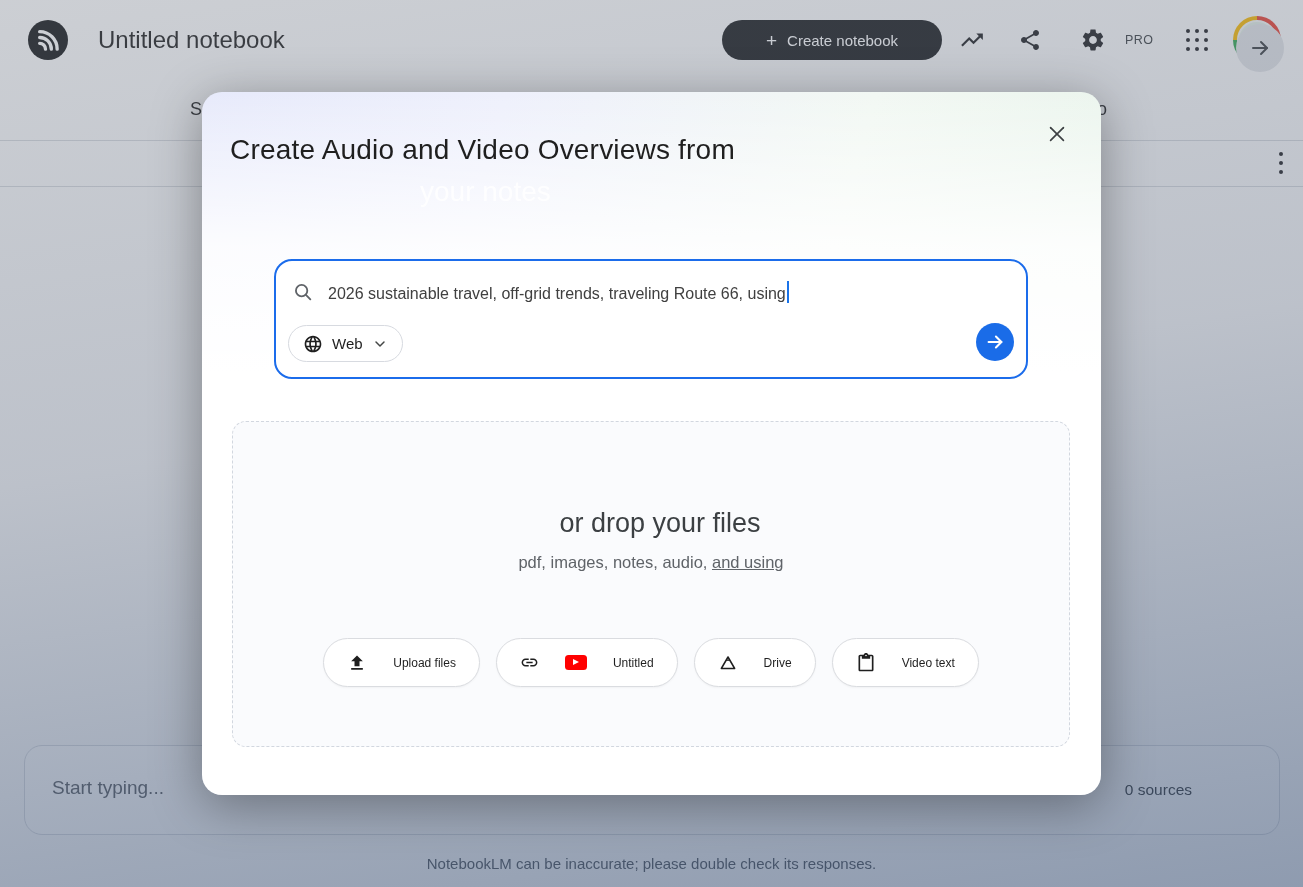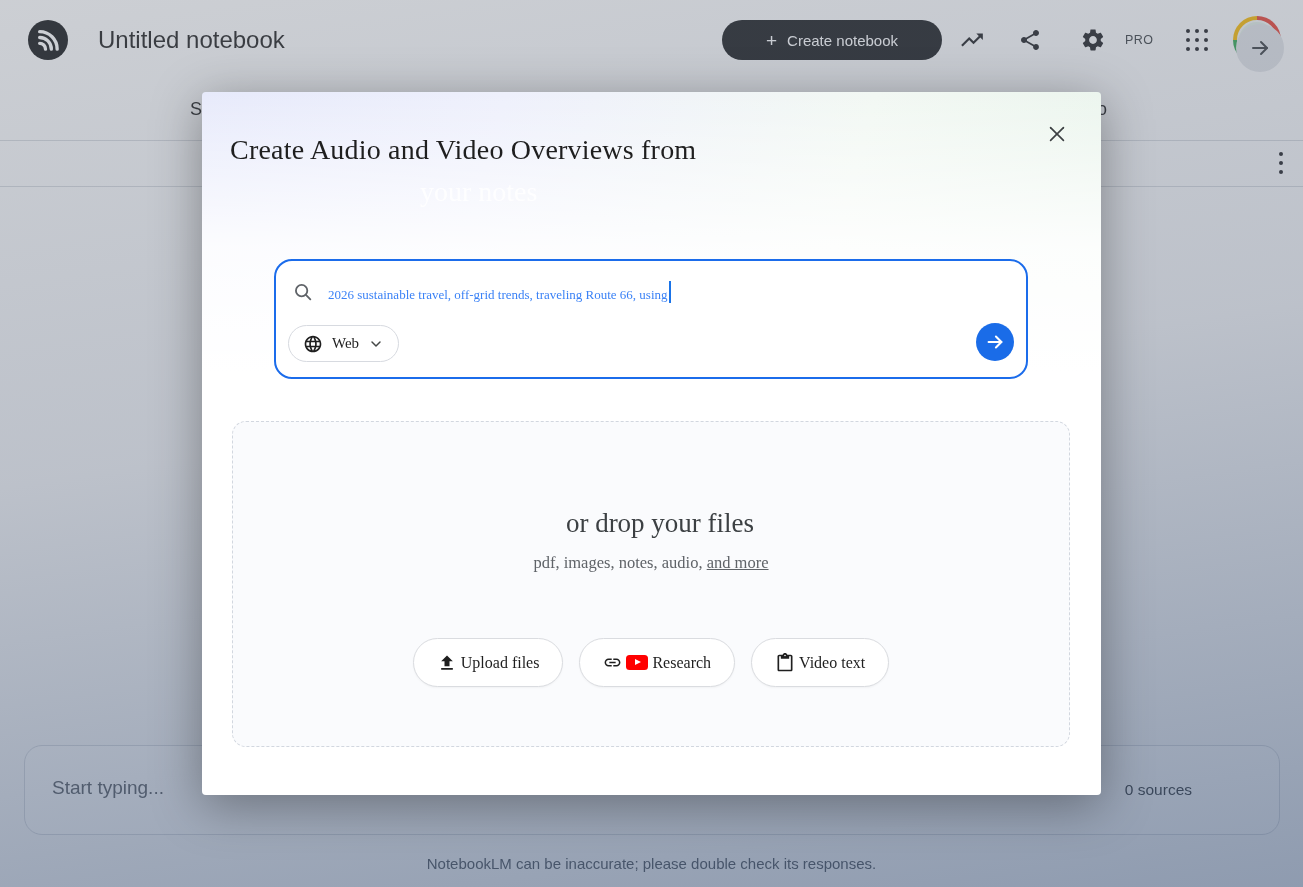--- a/index.html
+++ b/index.html
@@ -48,37 +48,37 @@
 
   .footer-note { position:absolute; left:0; right:0; top:855px; text-align:center;
                  font-size:15px; color:#555b62; }
 
   
   .scrim { position:absolute; inset:0; z-index:10; pointer-events:none;
            background: linear-gradient(172deg, rgba(110,118,132,.34) 0%, rgba(92,104,126,.40) 45%, rgba(52,75,112,.55) 100%); }
 
   
   .modal { position:absolute; left:202px; top:92px; width:899px; height:703px; z-index:20;
-           border-radius:4px; box-shadow:0 10px 50px rgba(0,0,0,.35); overflow:hidden;
+           border-radius:20px; box-shadow:0 10px 50px rgba(0,0,0,.35); overflow:hidden;
            background:
              linear-gradient(to bottom, rgba(255,255,255,0) 0%, rgba(255,255,255,.85) 22%, #ffffff 40%),
-             linear-gradient(105deg, #e7eafb 0%, #eef0fc 28%, #f2f8f3 62%, #e7f3ea 100%); font-family: Liberation Serif, serif; }
+             linear-gradient(105deg, #e7eafb 0%, #eef0fc 28%, #f2f8f3 62%, #e7f3ea 100%); }
 
   .modal-close { position:absolute; top:28px; right:30px; width:28px; height:28px; color:#3c4043;
                  display:flex; align-items:center; justify-content:center; cursor:pointer; }
   .modal-close svg { width:22px; height:22px; }
 
   .modal-title { position:absolute; left:28px; top:42px; font-size:28px; color:#1f1f1f; letter-spacing:.2px; }
   .modal-title-ghost { position:absolute; left:218px; top:84px; font-size:28px; color:rgba(255,255,255,.85); }
 
   .search-box { position:absolute; left:72px; top:167px; width:754px; height:120px; background:#fff;
                 border:2px solid #1b6ceb; border-radius:18px; }
   .search-icon { position:absolute; left:16px; top:20px; width:22px; height:22px; color:#5f6368; }
   .search-icon svg { width:100%; height:100%; }
-  .search-text { position:absolute; left:52px; top:20px; right:60px; font-size:13px; color:#3b82f6;
+  .search-text { position:absolute; left:52px; top:20px; right:60px; font-size:16px; color:#404040;
                  white-space:nowrap; overflow:hidden; }
   .caret { display:inline-block; width:2px; height:22px; background:#1a73e8; vertical-align:-4px; margin-left:1px; }
 
   .chips { position:absolute; left:12px; bottom:15px; display:flex; gap:26px; }
   .chip { height:37px; border:1px solid #d7dae0; border-radius:19px; background:#fff; padding:0 14px;
           display:inline-flex; align-items:center; gap:9px; font-size:15px; font-weight:500; color:#1f1f1f; cursor:pointer; }
   .chip svg.lead { width:20px; height:20px; }
   .chip svg.chev { width:16px; height:16px; color:#444746; }
 
   .send-btn { position:absolute; right:12px; bottom:16px; width:38px; height:38px; border-radius:50%;
@@ -86,21 +86,21 @@
   .send-btn svg { width:22px; height:22px; }
 
   .dropzone { position:absolute; left:30px; top:329px; width:838px; height:326px; background:#fafbfd;
               border:1.5px dashed #d2d7df; border-radius:14px; }
   .dz-heading { position:absolute; left:18px; right:0; top:86px; text-align:center; font-size:27px; color:#3c4043; }
   .dz-sub { position:absolute; left:0; right:0; top:131px; text-align:center; font-size:16.5px; color:#5f6368; }
   .dz-sub .more-link { text-decoration:underline; cursor:pointer; }
 
   .dz-buttons { position:absolute; left:0; right:0; top:216px; display:flex; justify-content:center; gap:16px; }
   .src-btn { height:49px; border:1px solid #dadce0; border-radius:25px; background:#fff; padding:0 23px;
-             display:inline-flex; align-items:center; gap:4px; font-size:16px; color:#1f1f1f; cursor:pointer;
+             display:inline-flex; align-items:center; gap:26px; font-size:12px; color:#1f1f1f; cursor:pointer;
              box-shadow:0 1px 2px rgba(0,0,0,.04); }
   .src-btn svg { width:20px; height:20px; color:#1f1f1f; }
   .yt-badge { width:22px; height:15px; background:#f00; border-radius:3.5px; position:relative; display:inline-block; }
   .yt-badge::after { content:""; position:absolute; left:8.5px; top:4px; border-left:6px solid #fff;
                      border-top:3.5px solid transparent; border-bottom:3.5px solid transparent; }
 </style>
 </head>
 <body>
 
 <div class="stage">
@@ -228,36 +228,43 @@
         <svg viewBox="0 0 24 24" fill="none" stroke="currentColor" stroke-width="2.2" stroke-linecap="round" stroke-linejoin="round">
           <line x1="5" y1="12" x2="19" y2="12"></line>
             <polyline points="13 6 19 12 13 18"></polyline>
         </svg>
       </div>
     </div>
 
     <div class="dropzone">
       <div class="dz-heading">or drop your files</div>
       <div class="dz-sub">
-        <span>pdf, images, notes, audio, </span><span class="more-link">and more</span>
+        <span>pdf, images, notes, audio, </span><span class="more-link">and using</span>
       </div>
 
       <div class="dz-buttons">
         <div class="src-btn">
           <svg viewBox="0 0 24 24" fill="currentColor">
               <path d="M9 16h6v-6h4l-7-7-7 7h4zM5 18h14v2H5z"></path>
             </svg>
           <span>Upload files</span>
         </div>
         <div class="src-btn">
           <svg viewBox="0 0 24 24" fill="currentColor" style="width:19px;height:19px;">
               <path d="M3.9 12c0-1.71 1.39-3.1 3.1-3.1h4V7H7c-2.76 0-5 2.24-5 5s2.24 5 5 5h4v-1.9H7c-1.71 0-3.1-1.39-3.1-3.1zM8 13h8v-2H8v2zm9-6h-4v1.9h4c1.71 0 3.1 1.39 3.1 3.1s-1.39 3.1-3.1 3.1h-4V17h4c2.76 0 5-2.24 5-5s-2.24-5-5-5z"></path>
             </svg>
           <span class="yt-badge"></span>
-          <span>Research</span>
+          <span>Untitled</span>
+        </div>
+        <div class="src-btn">
+          <svg viewBox="0 0 24 24" fill="none" stroke="currentColor" stroke-width="1.8" stroke-linejoin="round">
+            <path d="M12 4.8 L20 18.6 H4 Z"></path>
+              <path d="M9.8 8.6 L14.2 8.6" stroke-width="1.6"></path>
+          </svg>
+          <span>Drive</span>
         </div>
         <div class="src-btn">
           <svg viewBox="0 0 24 24" fill="currentColor">
               <path d="M19 2h-4.18C14.4.84 13.3 0 12 0c-1.3 0-2.4.84-2.82 2H5c-1.1 0-2 .9-2 2v16c0 1.1.9 2 2 2h14c1.1 0 2-.9 2-2V4c0-1.1-.9-2-2-2zm-7 0c.55 0 1 .45 1 1s-.45 1-1 1-1-.45-1-1 .45-1 1-1zm7 18H5V4h2v3h10V4h2v16z"></path>
             </svg>
           <span>Video text</span>
         </div>
       </div>
     </div>
 

